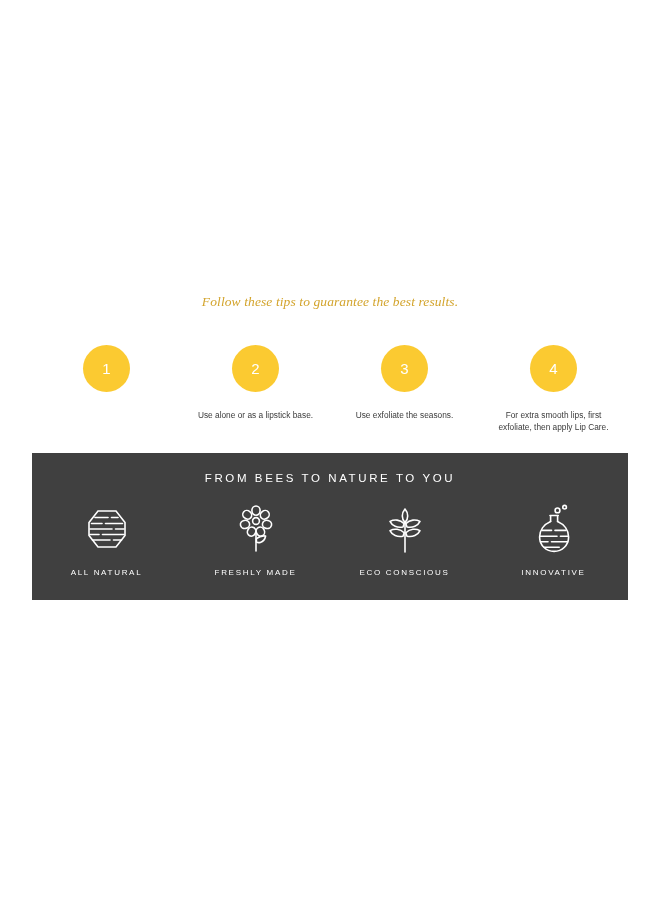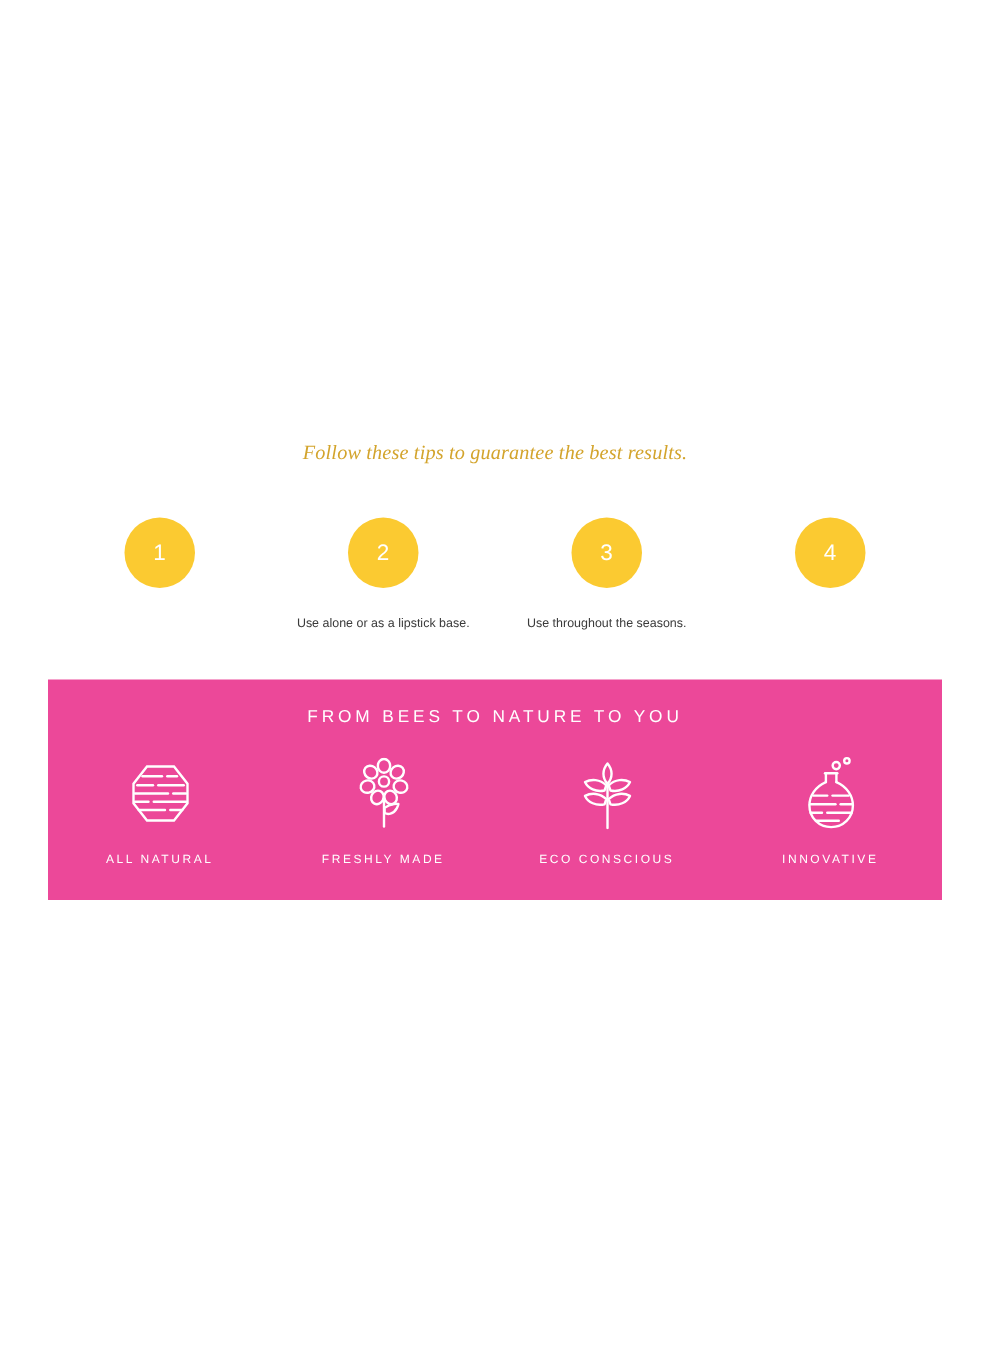--- a/index.html
+++ b/index.html
@@ -77,21 +77,21 @@
     letter-spacing: 0.01px;
   }
 
   
   .banner {
     position: absolute;
     left: 32px;
     top: 453px;
     width: 596px;
     height: 147px;
-    background: #ec4899;
+    background: #404040;
   }
   .banner-title {
     position: absolute;
     left: 0;
     top: 19px;
     width: 596px;
     text-align: center;
     color: #ffffff;
     font-size: 11.5px;
     letter-spacing: 2.6px;
@@ -149,27 +149,28 @@
       <div class="step-circle">
         <span>2</span>
       </div>
       <div class="step-text">Use alone or as a lipstick base.</div>
     </div>
 
     <div class="step">
       <div class="step-circle">
         <span>3</span>
       </div>
-      <div class="step-text">Use throughout the seasons.</div>
+      <div class="step-text">Use exfoliate the seasons.</div>
     </div>
 
     <div class="step">
       <div class="step-circle">
         <span>4</span>
       </div>
+      <div class="step-text">For extra smooth lips, first exfoliate, then apply Lip Care.</div>
     </div>
 
   </div>
 
   <div class="banner">
 
     <div class="banner-title">FROM BEES TO NATURE TO YOU</div>
 
     <div class="features-row">
 

